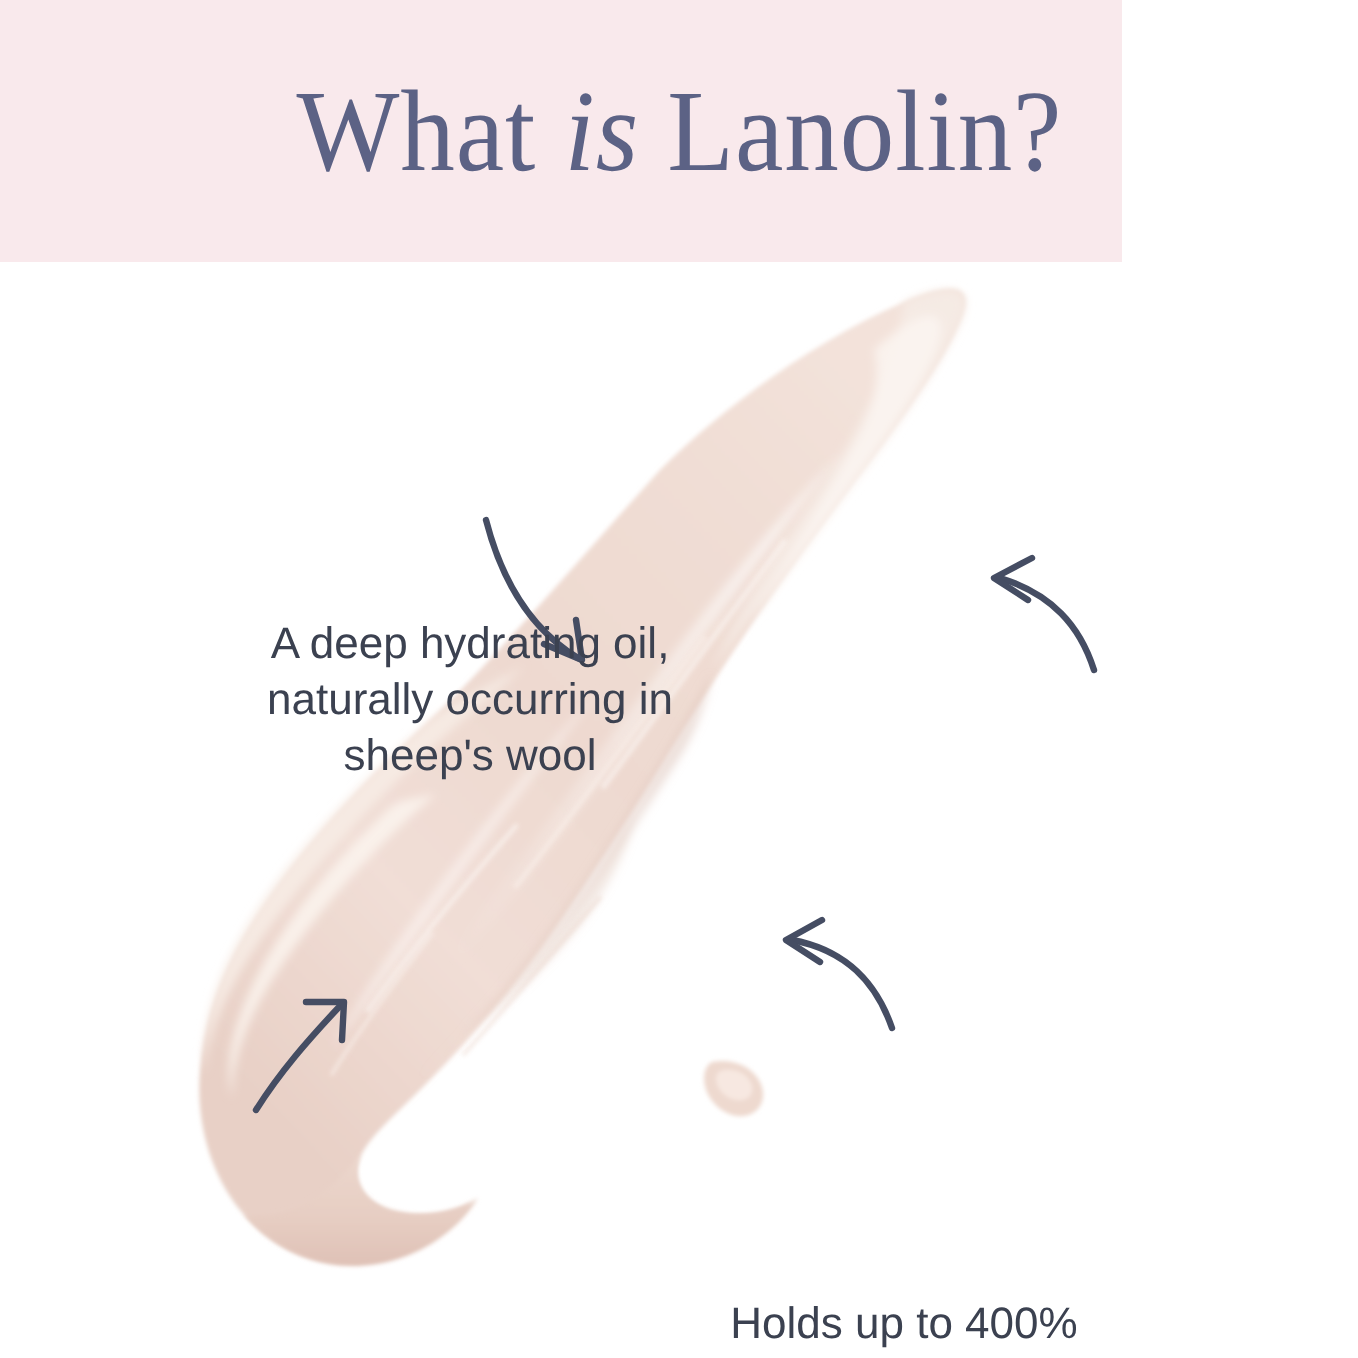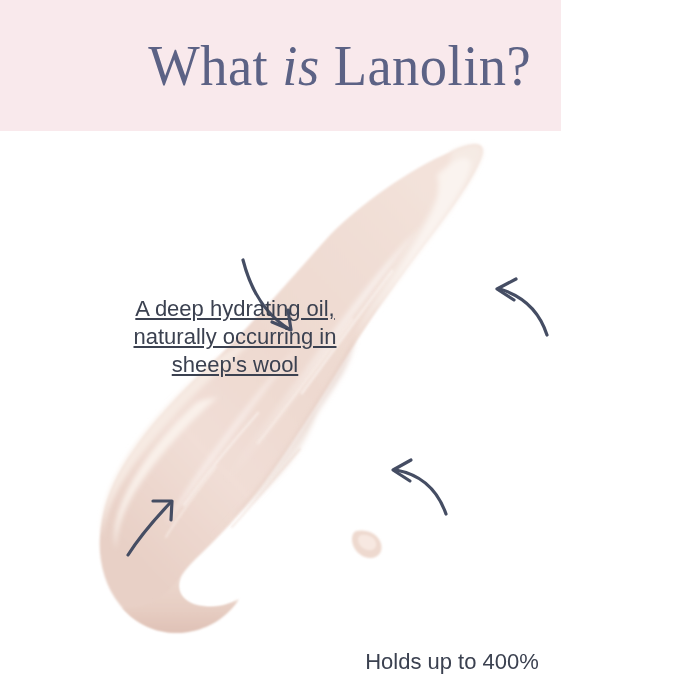--- a/index.html
+++ b/index.html
@@ -68,23 +68,22 @@
     position: absolute;
     color: #3b4150;
     font-size: 22px;
     line-height: 28px;
     text-align: center;
     font-family: "Liberation Sans", sans-serif;
     white-space: pre-line;
   }
   .note-hydrating {
     left: 100px;
-    top: 164px;
+    top: 177px;
     width: 270px;
-    text-decoration: underline;
   }
   .note-barrier {
     left: 482px;
     top: 338px;
     width: 152px;
   }
   .note-moisture {
     left: 332px;
     top: 517px;
     width: 240px;

